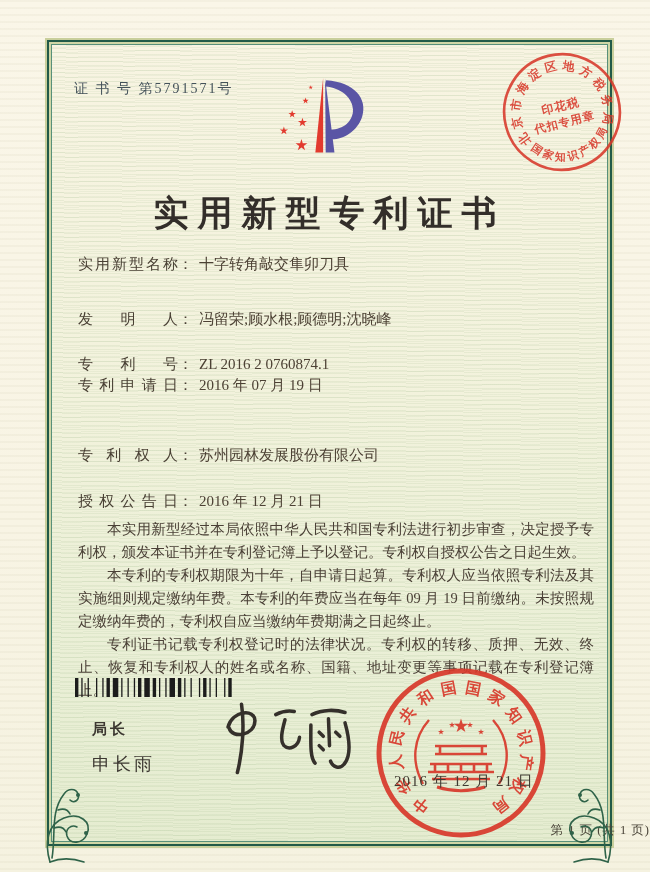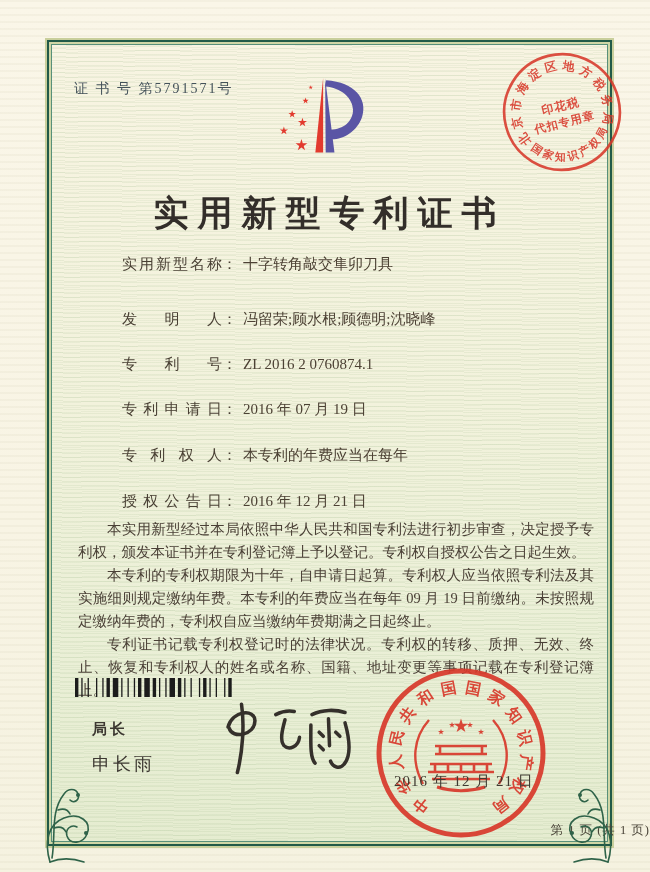--- a/index.html
+++ b/index.html
@@ -18,21 +18,21 @@
       repeating-linear-gradient(181deg, rgba(150,180,130,0.14) 0 1px, rgba(0,0,0,0) 1px 4px),
       repeating-linear-gradient(179deg, rgba(140,175,125,0.10) 0 1px, rgba(0,0,0,0) 1px 5px),
       linear-gradient(180deg,#f8f4e2 0%,#f2f2dc 45%,#eaefd6 78%,#e5ecd0 100%);
   }
   .abs{position:absolute;}
   .cert-no{left:74px;top:80px;font-size:14px;letter-spacing:2px;color:#44525a;}
   .title{left:0;top:190px;width:650px;text-align:center;font-size:35px;font-weight:bold;
          letter-spacing:9px;padding-left:9px;box-sizing:border-box;color:#332e2a;}
   .field-row{left:78px;width:520px;font-size:15px;color:#4a4238;white-space:nowrap;}
   .flabel{display:inline-block;width:100px;text-align:justify;text-align-last:justify;
-          vertical-align:top;color:#483f33;margin-left:44px;}
+          vertical-align:top;color:#483f33;}
   .fcolon{display:inline-block;margin-right:6px;color:#483f33;}
   .fvalue{color:#4c4134;margin-top:46px;}
   .body-text{left:78px;top:518px;width:516px;font-size:14.5px;line-height:23px;
              color:#4a4036;text-align:justify;}
   .body-text p{margin:0;text-indent:2em;}
   .barcode{left:75px;top:678px;}
   .sig-title{left:92px;top:720px;font-size:15px;letter-spacing:3px;color:#3d3832;
              font-family:"Liberation Sans","DejaVu Sans",sans-serif;font-weight:bold;}
   .sig-name{left:92px;top:752px;font-size:18px;letter-spacing:3px;color:#3d3832;
             font-family:"Liberation Sans","DejaVu Sans",sans-serif;}
@@ -119,25 +119,25 @@
 
   <div class="abs field-row" style="top:255px">
     <span class="flabel">实用新型名称</span><span class="fcolon">：</span><span class="fvalue">十字转角敲交隼卯刀具</span>
   </div>
   <div class="abs field-row" style="top:310px">
     <span class="flabel">发明人</span><span class="fcolon">：</span><span class="fvalue">冯留荣;顾水根;顾德明;沈晓峰</span>
   </div>
   <div class="abs field-row" style="top:355px">
     <span class="flabel">专利号</span><span class="fcolon">：</span><span class="fvalue">ZL 2016 2 0760874.1</span>
   </div>
-  <div class="abs field-row" style="top:400px">
+  <div class="abs field-row" style="top:376px">
     <span class="flabel">专利申请日</span><span class="fcolon">：</span><span class="fvalue">2016 年 07 月 19 日</span>
   </div>
   <div class="abs field-row" style="top:446px">
-    <span class="flabel">专利权人</span><span class="fcolon">：</span><span class="fvalue">本专利的年费应当在每年</span>
+    <span class="flabel">专利权人</span><span class="fcolon">：</span><span class="fvalue">苏州园林发展股份有限公司</span>
   </div>
   <div class="abs field-row" style="top:492px">
     <span class="flabel">授权公告日</span><span class="fcolon">：</span><span class="fvalue">2016 年 12 月 21 日</span>
   </div>
 
   <div class="abs body-text">
     <p>本实用新型经过本局依照中华人民共和国专利法进行初步审查，决定授予专利权，颁发本证书并在专利登记簿上予以登记。专利权自授权公告之日起生效。</p>
     <p>本专利的专利权期限为十年，自申请日起算。专利权人应当依照专利法及其实施细则规定缴纳年费。本专利的年费应当在每年 09 月 19 日前缴纳。未按照规定缴纳年费的，专利权自应当缴纳年费期满之日起终止。</p>
     <p>专利证书记载专利权登记时的法律状况。专利权的转移、质押、无效、终止、恢复和专利权人的姓名或名称、国籍、地址变更等事项记载在专利登记簿上。</p>
   </div>

